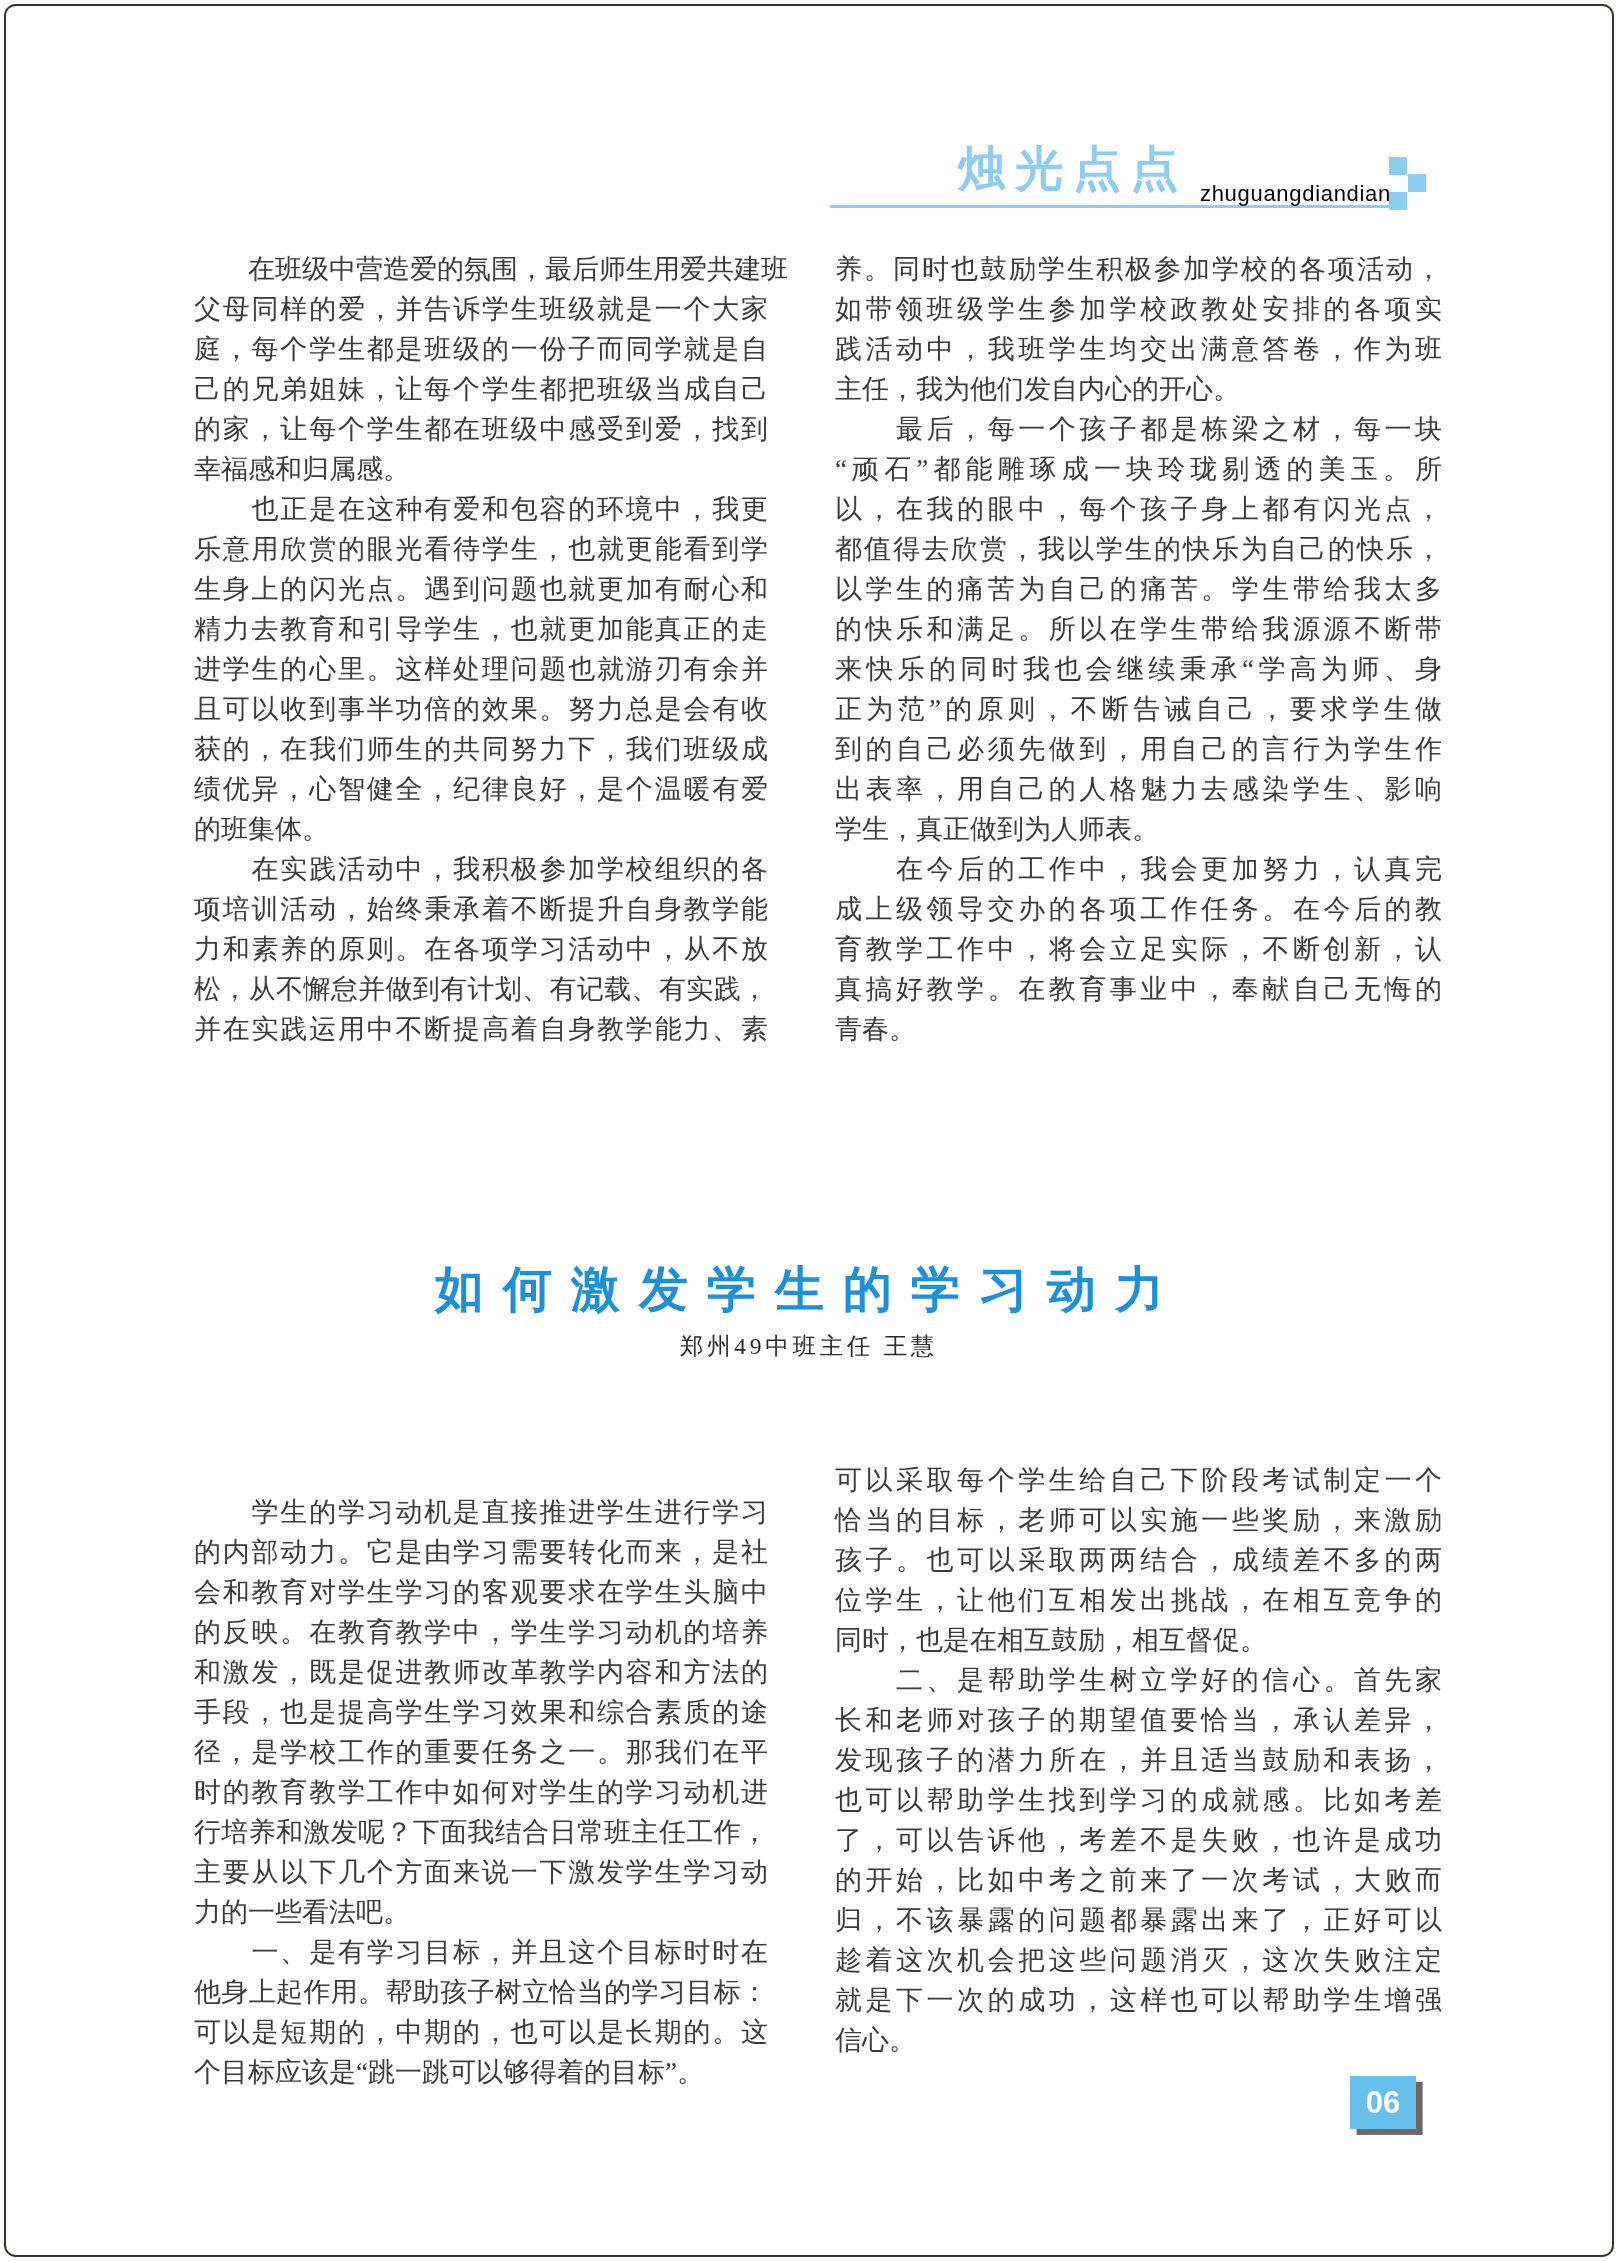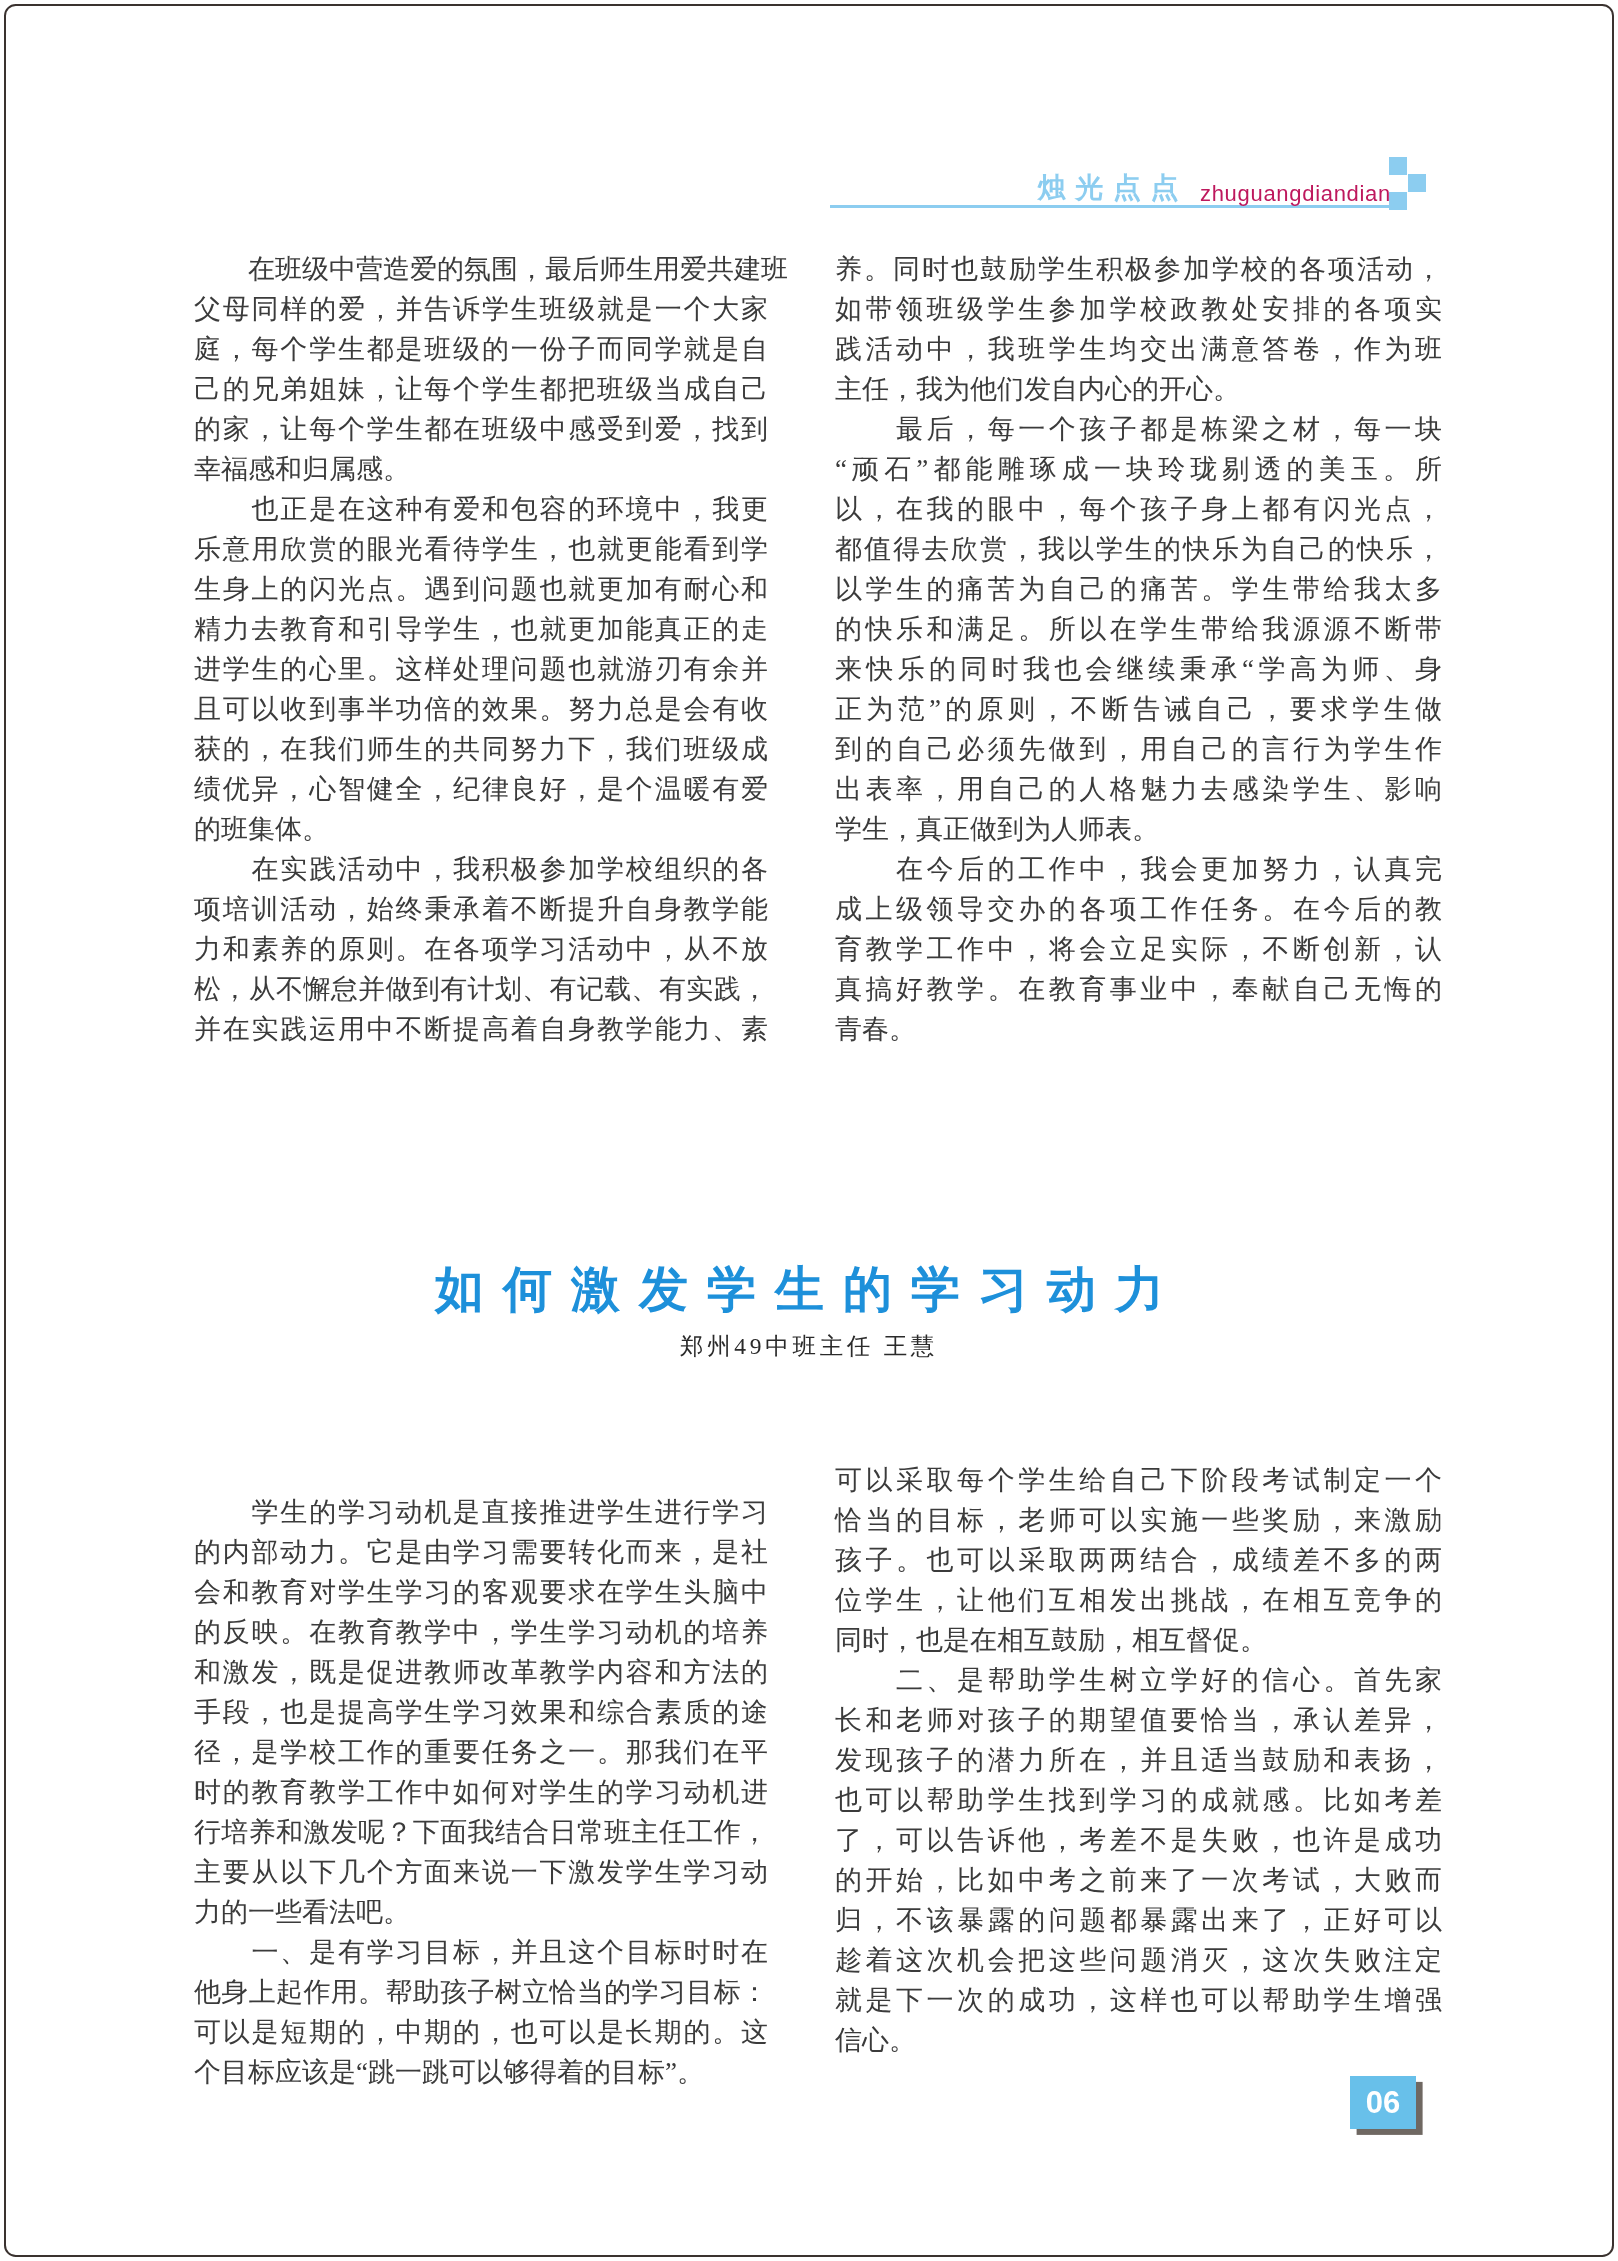--- a/index.html
+++ b/index.html
@@ -22,29 +22,29 @@
   .head-underline{
     position:absolute;left:830px;top:205px;width:568px;height:2.9px;
     background:#8ccdf0;
   }
   .head-text-row{
     position:absolute;right:227px;top:151px;height:57px;
     display:flex;align-items:flex-end;gap:11.8px;
   }
   .head-title{
     font-weight:bold;
-    font-size:28px;line-height:1;
+    font-size:48px;line-height:1;
     letter-spacing:9.6px;
     color:#8ccdf0;
-    padding-bottom:6px;
+    padding-bottom:15px;
   }
   .head-pinyin{
     font-family:"Liberation Sans","DejaVu Sans",sans-serif;
     font-size:22px;line-height:1;
-    color:#be185d;
+    color:#000000;
     padding-bottom:2.9px;
     letter-spacing:0.7px;
   }
   .deco-squares{position:absolute;left:1389px;top:157px;width:37px;height:52px;}
   .deco-squares .sq{position:absolute;width:17.7px;height:17.7px;background:#8ccdf0;}
   .sq1{left:0;top:0;}
   .sq2{left:19px;top:17px;}
   .sq3{left:0;top:35px;}
   
   .column{position:absolute;font-size:27px;line-height:40px;}

